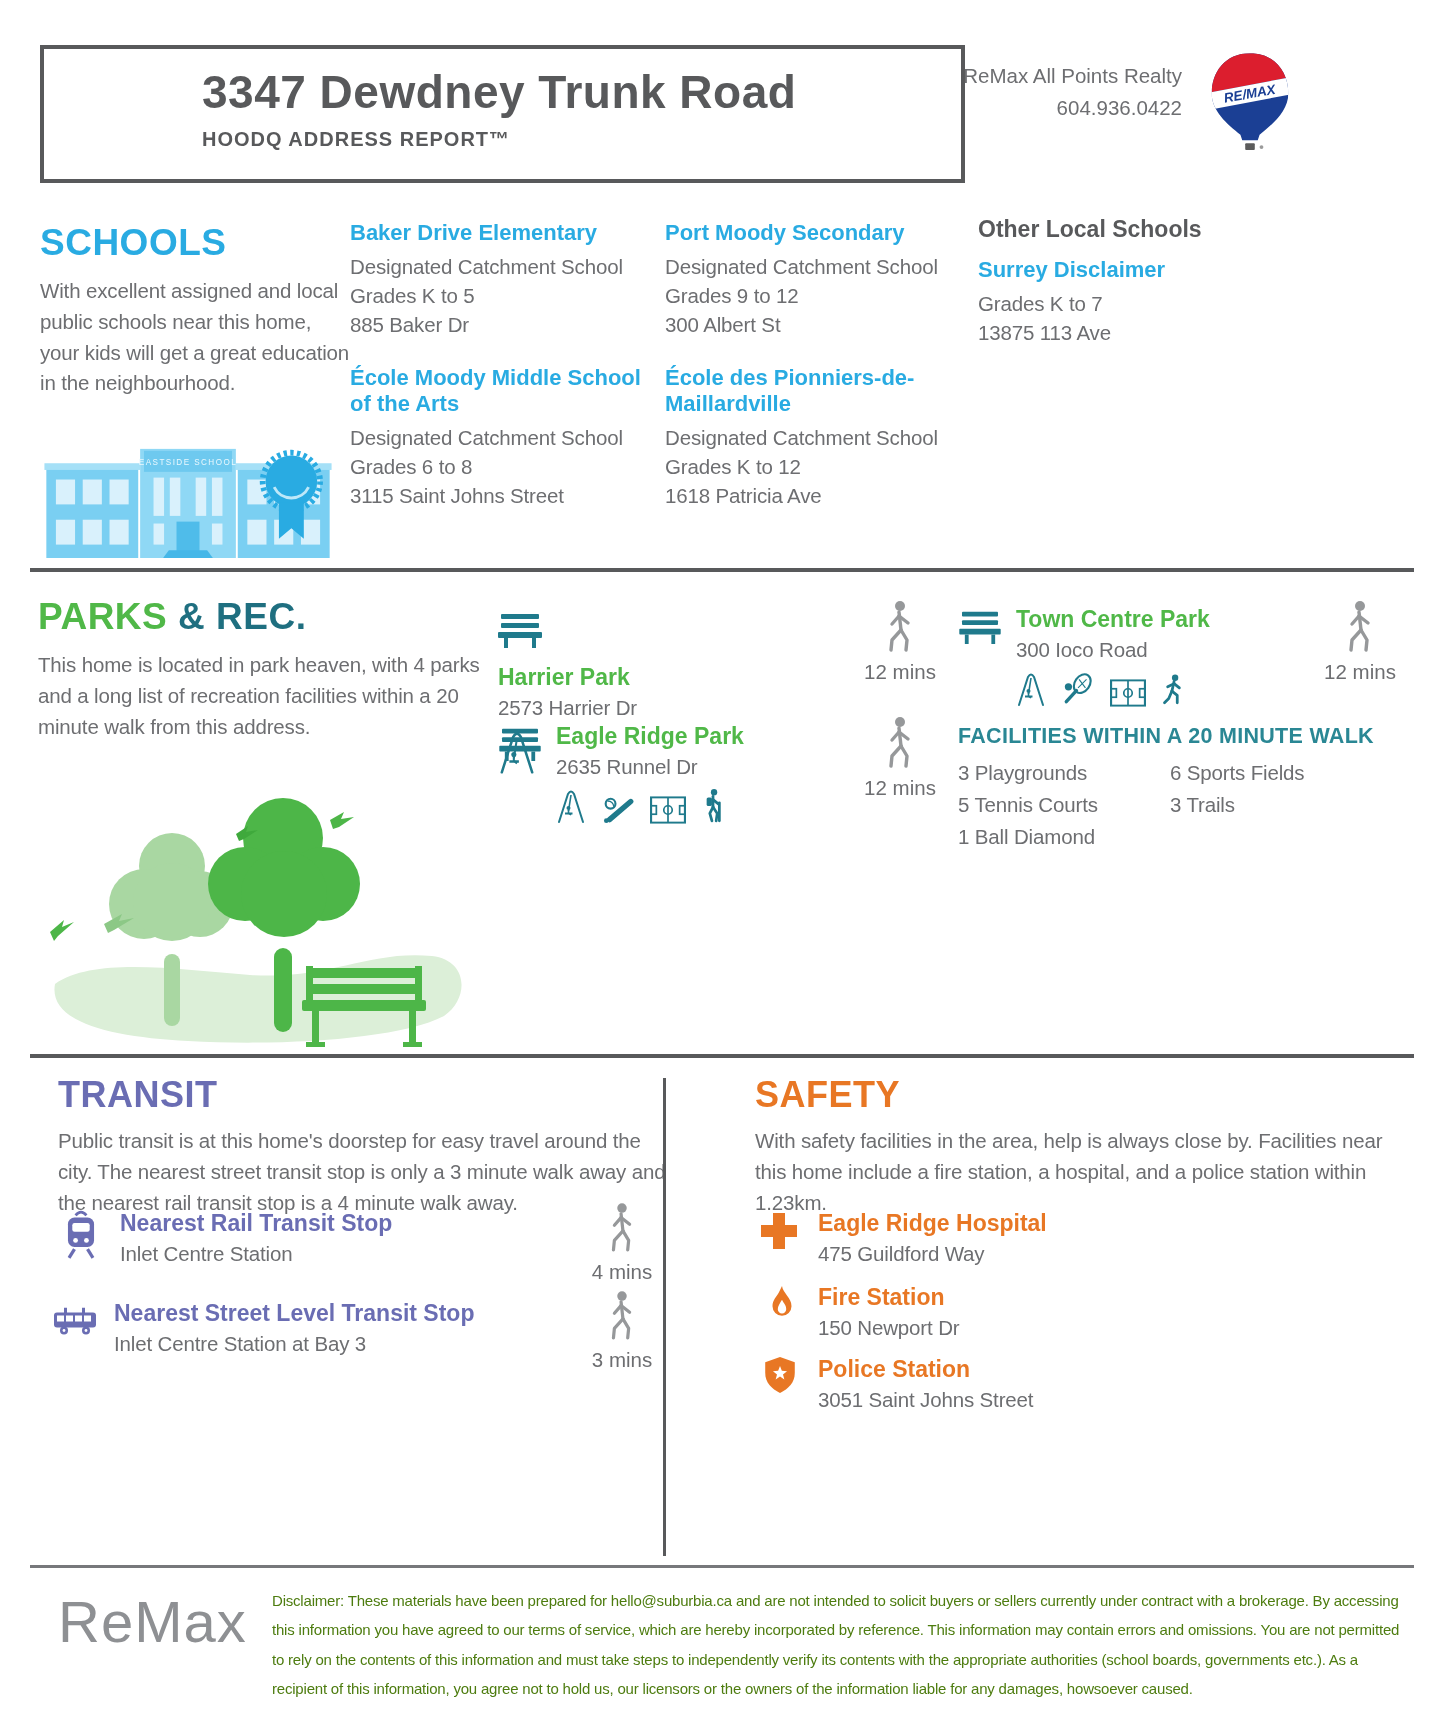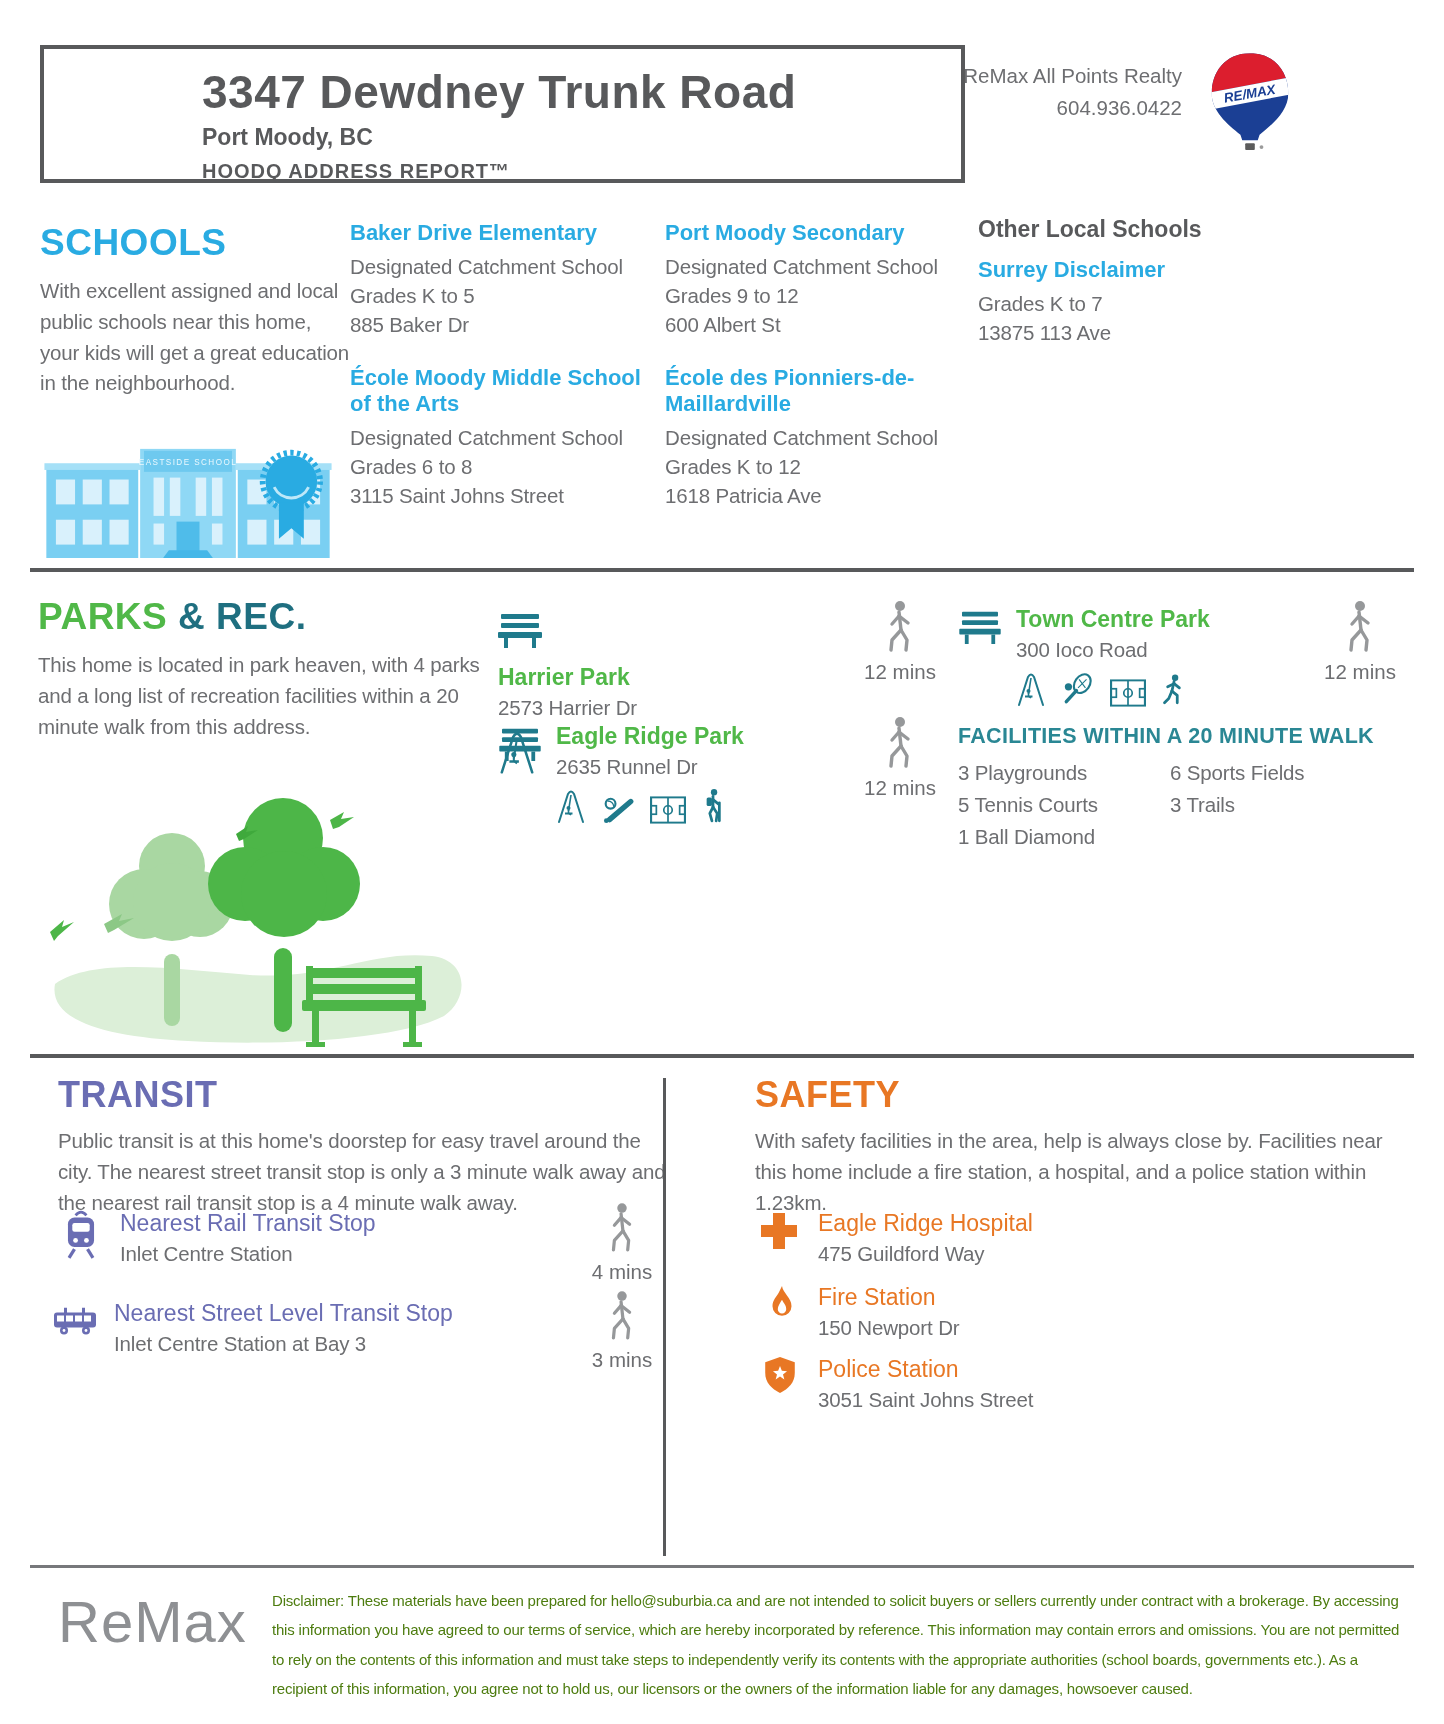--- a/index.html
+++ b/index.html
@@ -50,21 +50,21 @@
   .fac-col { width:212px; font-size:20.5px; line-height:1.55; letter-spacing:-0.15px; }
 
   
   .transit-h { left:58px; top:1074px; color:#6A6DB3; font-size:36px; }
   .transit-intro { left:58px; top:1126px; width:612px; }
   .safety-h { left:755px; top:1074px; color:#E87724; font-size:36px; }
   .safety-intro { left:755px; top:1126px; width:655px; }
   .vdivider { left:663px; top:1078px; width:3px; height:478px; background:#58595B; }
   .poi-row { display:flex; gap:16px; }
   .poi-icon { flex:0 0 46px; width:46px; }
-  .poi-label { font-size:23px; font-weight:400; }
+  .poi-label { font-size:23px; font-weight:700; }
   .poi-label.purple { color:#6A6DB3; }
   .poi-label.orange { color:#E87724; }
   .poi-sub { font-size:20.5px; margin-top:5px; letter-spacing:-0.15px; }
 
   
   .footer-divider { left:30px; top:1565px; width:1384px; height:3px; background:#77787B; }
   .hoodq-logo { left:58px; top:1588px; font-size:58px; color:#8E9093; letter-spacing:1px; }
   .disclaimer { left:272px; top:1586px; width:1142px; font-size:15px; line-height:1.95; letter-spacing:-0.2px; color:#4d7c0f; }
 
   .icon { display:block; }
@@ -173,21 +173,20 @@
       <path d="M17,1 L31,6 V16 C31,25 25,31 17,35 C9,31 3,25 3,16 V6 Z" fill="currentColor"></path>
       <polygon points="17,9.5 18.76,14.07 23.66,14.34 19.85,17.43 21.12,22.16 17,19.5 12.88,22.16 14.15,17.43 10.34,14.34 15.24,14.07" fill="#fff"></polygon>
     </symbol>
   </defs>
 </svg>
 
 <div id="page">
 
   <header class="abs addr-box">
     <div class="addr-title">3347 Dewdney Trunk Road</div>
-    <div class="addr-city">Port Moody, BC</div>
     <div class="addr-report">HOODQ ADDRESS REPORT™</div>
   </header>
 
   <div class="abs realty">
     <div>ReMax All Points Realty</div>
     <div>604.936.0422</div>
   </div>
 
   <svg class="abs balloon" viewBox="0 0 96 108">
     <defs>
@@ -259,21 +258,21 @@
       <div class="school-line">Grades 6 to 8</div>
       <div class="school-line">3115 Saint Johns Street</div>
     </div>
   </div>
 
   <div class="abs school-col" style="left:665px; top:220px;">
     <div class="school-entry">
       <div class="school-name">Port Moody Secondary</div>
       <div class="school-line">Designated Catchment School</div>
       <div class="school-line">Grades 9 to 12</div>
-      <div class="school-line">600 Albert St</div>
+      <div class="school-line">300 Albert St</div>
     </div>
     <div class="school-entry">
       <div class="school-name">École des Pionniers-de-Maillardville</div>
       <div class="school-line">Designated Catchment School</div>
       <div class="school-line">Grades K to 12</div>
       <div class="school-line">1618 Patricia Ave</div>
     </div>
   </div>
 
   <div class="abs" style="left:978px; top:216px; width:280px;">

